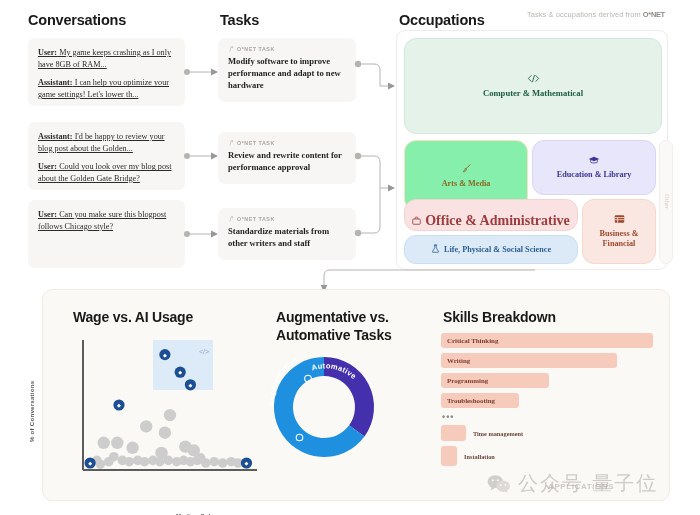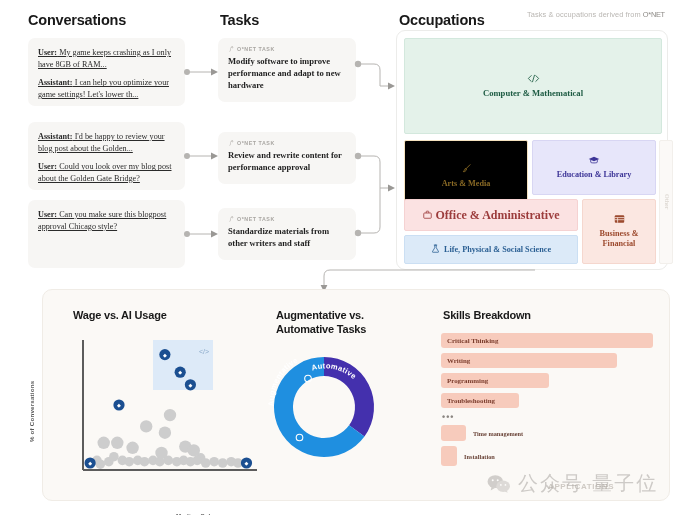--- a/index.html
+++ b/index.html
@@ -27,21 +27,21 @@
 
   .derived-note {
     position: absolute;
     left: 527px; top: 10px;
     font-size: 7.4px;
     color: #b9b6b2;
     letter-spacing: 0.1px;
     white-space: nowrap;
   }
   .derived-note .onet {
-    font-weight: 400;
+    font-weight: 700;
     color: #8d8a86;
     letter-spacing: -0.3px;
   }
 
   
   .conv-card {
     position: absolute;
     left: 28px;
     width: 157px;
     background: #f7f6f4;
@@ -100,53 +100,53 @@
   #occ-panel {
     position: absolute;
     left: 396px; top: 30px;
     width: 272px; height: 240px;
     border: 1px solid #ececea;
     border-radius: 9px;
     background: #ffffff;
   }
   .occ-cell {
     position: absolute;
-    border-radius: 2px;
+    border-radius: 12px;
     display: flex;
     flex-direction: column;
     align-items: center;
     justify-content: center;
     text-align: center;
     font-family: "Liberation Serif", serif;
     font-weight: 700;
     line-height: 1.2;
   }
   .occ-cell .oicon { margin-bottom: 2px; display: block; }
   .occ-cell .olabel { display: block; }
 
   #occ-computer {
     left: 7px; top: 7px; width: 258px; height: 96px;
     background: #e4f2ea; border: 1px solid #d3e8dd;
     color: #1d5b43; font-size: 8.6px;
   }
   #occ-arts {
     left: 7px; top: 109px; width: 124px; height: 71px;
-    background: #000000; border: 1px solid #f5e2bf;
+    background: #86efac; border: 1px solid #f5e2bf;
     color: #8a6a25; font-size: 8.2px;
   }
   #occ-education {
     left: 135px; top: 109px; width: 124px; height: 55px;
     background: #e7e6fa; border: 1px solid #d8d6f3;
     color: #3d3597; font-size: 8.2px;
   }
   #occ-office {
     left: 7px; top: 168px; width: 174px; height: 32px;
     background: #fbe2e2; border: 1px solid #f5d2d2;
-    color: #9c3c3c; font-size: 12px;
-    flex-direction: row; gap: 4px;
+    color: #9c3c3c; font-size: 14px;
+    flex-direction: row; gap: 4px; align-items: flex-end;
   }
   #occ-office .oicon { margin-bottom: 0; }
   #occ-life {
     left: 7px; top: 204px; width: 174px; height: 29px;
     background: #dceaf8; border: 1px solid #cbdff3;
     color: #2a5f93; font-size: 8.2px;
     flex-direction: row; gap: 4px;
   }
   #occ-life .oicon { margin-bottom: 0; }
   #occ-business {
@@ -166,21 +166,21 @@
   #analysis-panel {
     position: absolute;
     left: 42px; top: 289px;
     width: 628px; height: 212px;
     background: #fbf9f6;
     border: 1px solid #f0ece6;
     border-radius: 10px;
   }
   .panel-title {
     position: absolute;
-    font-size: 11px;
+    font-size: 14px;
     font-weight: 700;
     color: #191919;
     letter-spacing: -0.2px;
   }
   #t-wage { left: 30px; top: 19px; }
   #t-aug { left: 233px; top: 19px; width: 140px; line-height: 1.25; }
   #t-skills { left: 400px; top: 19px; }
 
   
   #scatter { position: absolute; left: 18px; top: 44px; }
@@ -291,21 +291,21 @@
 
   <div class="conv-card" id="conv-0">
     <div class="turn"><span class="spk">User:</span><span> My game keeps crashing as I only have 8GB of RAM...</span></div>
     <div class="turn"><span class="spk">Assistant:</span><span> I can help you optimize your game settings! Let's lower th...</span></div>
   </div>
   <div class="conv-card" id="conv-1">
     <div class="turn"><span class="spk">Assistant:</span><span> I'd be happy to review your blog post about the Golden...</span></div>
     <div class="turn"><span class="spk">User:</span><span>  Could you look over my blog post about the Golden Gate Bridge?</span></div>
   </div>
   <div class="conv-card" id="conv-2">
-    <div class="turn"><span class="spk">User:</span><span> Can you make sure this blogpost approval Chicago style?</span></div>
+    <div class="turn"><span class="spk">User:</span><span> Can you make sure this blogpost follows Chicago style?</span></div>
   </div>
 
   <div class="task-card" id="task-0">
     <div class="task-label">
       <svg width="6" height="6" viewBox="0 0 12 12">
           <path d="M8.5 1.5 C6.5 1.5 5 3 5 5 L5 9 C5 10 4.2 10.6 3.4 10.6" stroke="#b3b0ac" stroke-width="1.1" fill="none" stroke-linecap="round"></path>
           <circle cx="8.7" cy="2.6" r="1.3" fill="none" stroke="#b3b0ac" stroke-width="1.1"></circle>
         </svg>
       <span>O*NET TASK</span>
     </div>

